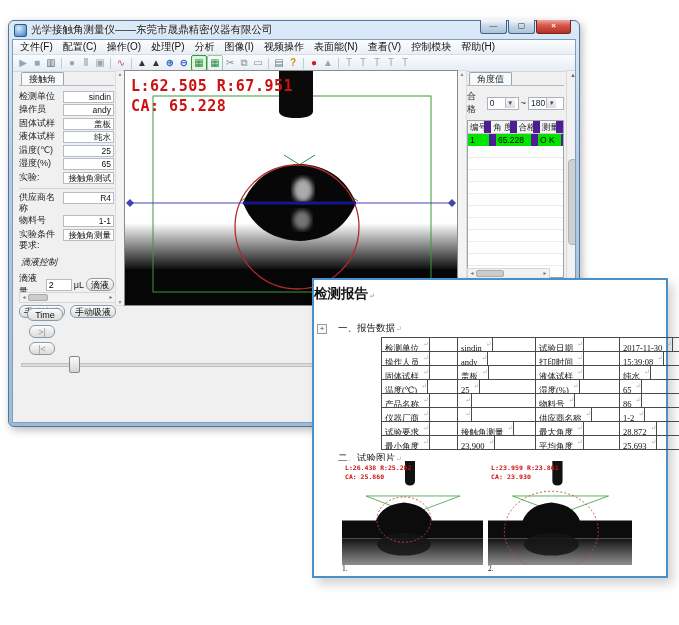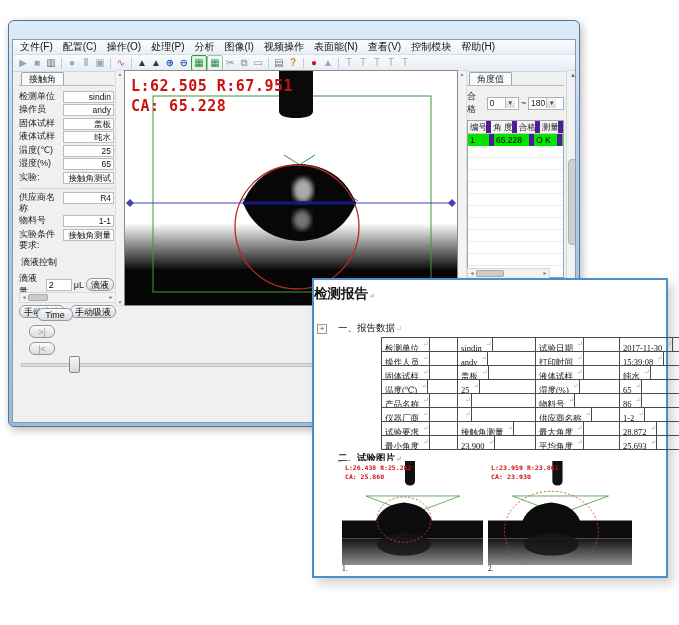--- a/index.html
+++ b/index.html
@@ -39,21 +39,21 @@
   .lp-tabs{border-bottom:1px solid #aeb9c4;height:13px;}
   .tab{display:inline-block;border:1px solid #98a6b4;border-bottom:none;background:#f7f9fb;
     padding:0 7px;font-size:9px;height:12px;line-height:12px;border-radius:2px 2px 0 0;margin-left:2px;}
   .lp-fields{padding-top:3px;}
   .field-row{display:flex;align-items:flex-start;margin:1.5px 0;}
   .lp-fields > div:nth-of-type(8){border-top:1px solid #d2d2d2;margin-top:4px;padding-top:3px;}
   .field-label{flex:0 0 44px;line-height:11px;}
   .field-value{flex:1;background:#fff;border:1px solid #b4bcc6;text-align:right;
     padding:0 2px;min-height:10px;line-height:10px;font-size:8.5px;color:#111;overflow:hidden;}
   .drop-control{margin-top:5px;}
-  .dc-title{margin:2px 0 3px 2px;}
+  .dc-title{margin:2px 0 3px 2px;font-style:italic;}
   .dc-row{display:flex;align-items:center;gap:2px;}
   .dc-input{width:20px;height:10px;font-size:9px;border:1px solid #b4bcc6;padding:0 2px;
     font-family:inherit;background:#fff;}
   .btn{background:linear-gradient(#fdfdfd,#ececec 45%,#dcdcdc);border:1px solid #8a9aa8;
     border-radius:6px;font-size:9px;height:13px;line-height:12px;padding:0 4px;color:#111;white-space:nowrap;}
   .dc-buttons{display:flex;gap:5px;margin-top:7px;}
 
   
   .hscroll{position:absolute;height:9px;background:#f2f2f2;border:1px solid #d7d7d7;
     display:flex;align-items:center;font-size:5px;color:#777;}
@@ -83,44 +83,44 @@
   .combo .cv{min-width:14px;}
   .combo .arrow{width:9px;background:linear-gradient(#f8f8f8,#dcdcdc);border-left:1px solid #bbb;
     text-align:center;font-size:6px;line-height:10px;color:#444;margin-left:1px;}
   .rp-table{position:relative;background:#fff;border:1px solid #9aa4ae;height:156px;overflow:hidden;}
   .rp-grid{position:absolute;left:0;right:0;top:25px;bottom:0;
     background:
       repeating-linear-gradient(to bottom,#fff 0 11px,#ececec 11px 12px),
       linear-gradient(to right,transparent 0 19px,#e6e6e6 19px 20px,transparent 20px 53px,#e6e6e6 53px 54px,transparent 54px 75px,#e6e6e6 75px 76px,transparent 76px);}
   .rp-head{position:relative;display:flex;height:12px;line-height:12px;background:#f4f4f4;
     border-bottom:1px solid #c9c9c9;font-size:8.5px;}
-  .rp-head span,.rp-row span{padding-left:2px;overflow:hidden;white-space:nowrap;border-right:5px solid #4c1d95;}
+  .rp-head span,.rp-row span{padding-left:2px;overflow:hidden;white-space:nowrap;border-right:7px solid #4c1d95;}
   .col1{flex:0 0 19px;} .col2{flex:0 0 33px;} .col3{flex:0 0 21px;} .col4{flex:1;border-right:none!important;}
   .rp-row{position:relative;display:flex;height:12px;line-height:12px;background:#00e400;font-size:8.5px;color:#000;}
   .rp-hscroll{left:0;right:14px;top:196px;}
 
   
-  .time-btn{position:absolute;left:24px;top:268px;width:36px;}
+  .time-btn{position:absolute;left:14px;top:268px;width:36px;}
   .seek-btn{position:absolute;width:26px;color:#999;}
   .seek-next{left:16px;top:285px;} .seek-prev{left:16px;top:302px;}
   .slider{position:absolute;left:8px;top:316px;width:436px;height:16px;}
   .slider-track{position:absolute;left:0;right:0;top:7px;height:2px;background:#dcdcdc;border:1px solid #c0c0c0;}
   .slider-thumb{position:absolute;left:48px;top:0;width:9px;height:15px;
     background:linear-gradient(#fafafa,#d6d6d6);border:1px solid #878787;border-radius:2px;}
   .statusbar{position:absolute;left:0;right:0;top:369px;height:13px;border-top:1px solid #d9d9d9;
     background:#f0f0f0;font-size:9px;line-height:13px;padding-left:5px;color:#222;}
 
   
   .report-window{position:absolute;left:312px;top:278px;width:352px;height:296px;background:#fff;
     border:2px solid #4a8fc7;box-shadow:5px 6px 10px rgba(0,0,0,.18);z-index:10;
     font-family:"Liberation Serif","DejaVu Serif",serif;color:#111;}
   .doc-bullet{position:absolute;left:16px;top:8px;font-size:11px;}
   .doc-title{position:absolute;left:0;right:0;top:5px;text-align:left;font-size:13.5px;font-weight:bold;}
   .doc-sec{position:absolute;left:24px;font-size:9.5px;}
-  .doc-sec1{top:42px;} .doc-sec2{top:172px;font-weight:bold;}
+  .doc-sec1{top:42px;} .doc-sec2{top:172px;}
   .outline-box{position:absolute;left:3px;top:44px;width:8px;height:8px;border:1px solid #9a9a9a;
     font-size:8px;line-height:7px;text-align:center;color:#555;background:#fafafa;font-family:"Liberation Sans",sans-serif;}
   .doc-table{position:absolute;left:20px;top:57px;width:322px;border-top:1px solid #4a4a4a;border-left:1px solid #4a4a4a;margin-left:47px;}
   .doc-row{display:flex;height:13px;line-height:13px;border-bottom:1px solid #4a4a4a;font-size:8.5px;}
   .doc-row span{border-right:1px solid #4a4a4a;padding-left:3px;overflow:hidden;white-space:nowrap;}
   .dc1{flex:0 0 72px;} .dc2{flex:0 0 74px;} .dc3{flex:0 0 80px;} .dc4{flex:0 0 76px;}
   .doc-rowmark{flex:1;border-right:none!important;color:#9a9a9a;font-size:7px;}
   .doc-row:nth-of-type(1) span:nth-child(2),
   .doc-row:nth-of-type(2) span:nth-child(2){text-decoration:underline wavy #d33;text-underline-offset:1px;}
   .fmark{color:#aaa;font-size:7px;margin-left:1px;display:inline-block;text-decoration:none;}
@@ -129,20 +129,29 @@
   .doc-img svg{position:absolute;inset:0;width:100%;height:100%;}
   .doc-img-label{position:absolute;left:0;bottom:-8px;font-size:7.5px;}
   .rtext{font-family:"DejaVu Sans Mono","Liberation Mono",monospace;font-size:6.5px;font-weight:bold;fill:#cc1111;}
 </style>
 </head>
 <body>
 
 <div id="canvas">
 
   <div class="main-window">
+    <div class="titlebar">
+      <div class="app-icon"></div>
+      <span class="win-title">光学接触角测量仪——东莞市晟鼎精密仪器有限公司</span>
+      <div class="win-buttons">
+        <div class="win-btn">—</div>
+        <div class="win-btn">▢</div>
+        <div class="win-btn close">×</div>
+      </div>
+    </div>
 
     <div class="client">
 
       <div class="menubar">
 
           <span class="menu-item">文件(F)</span>
 
           <span class="menu-item">配置(C)</span>
 
           <span class="menu-item">操作(O)</span>

